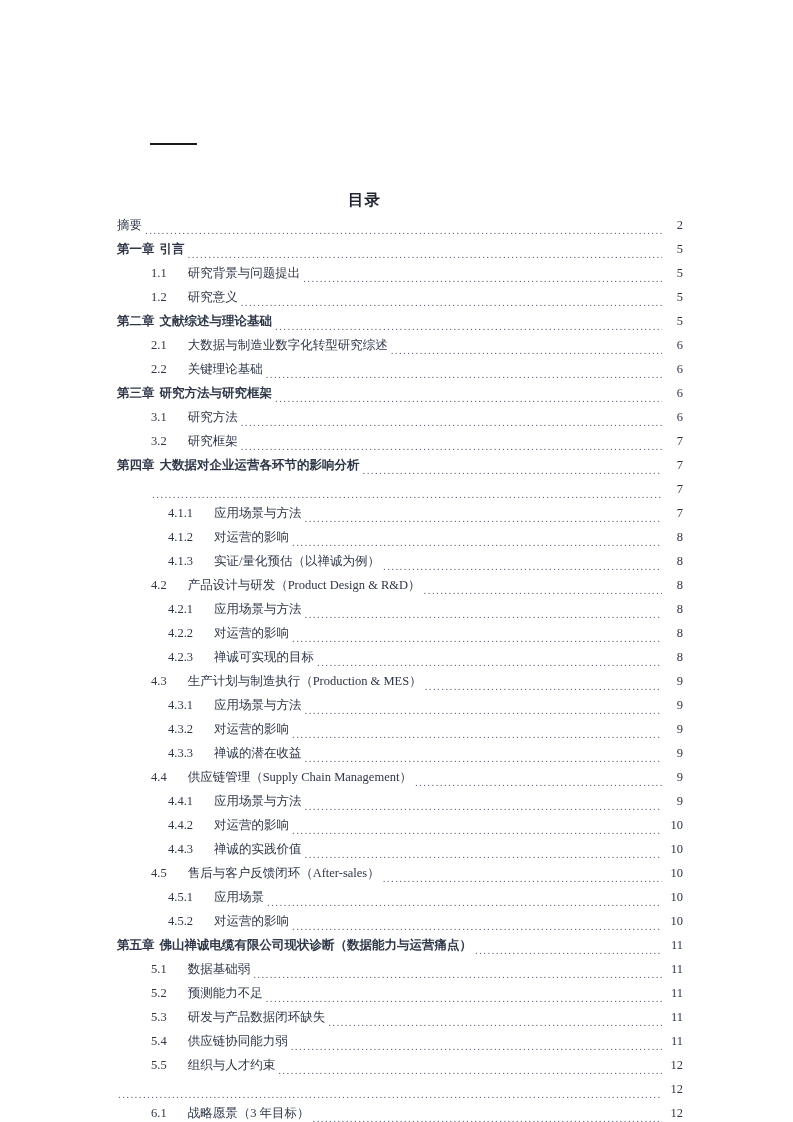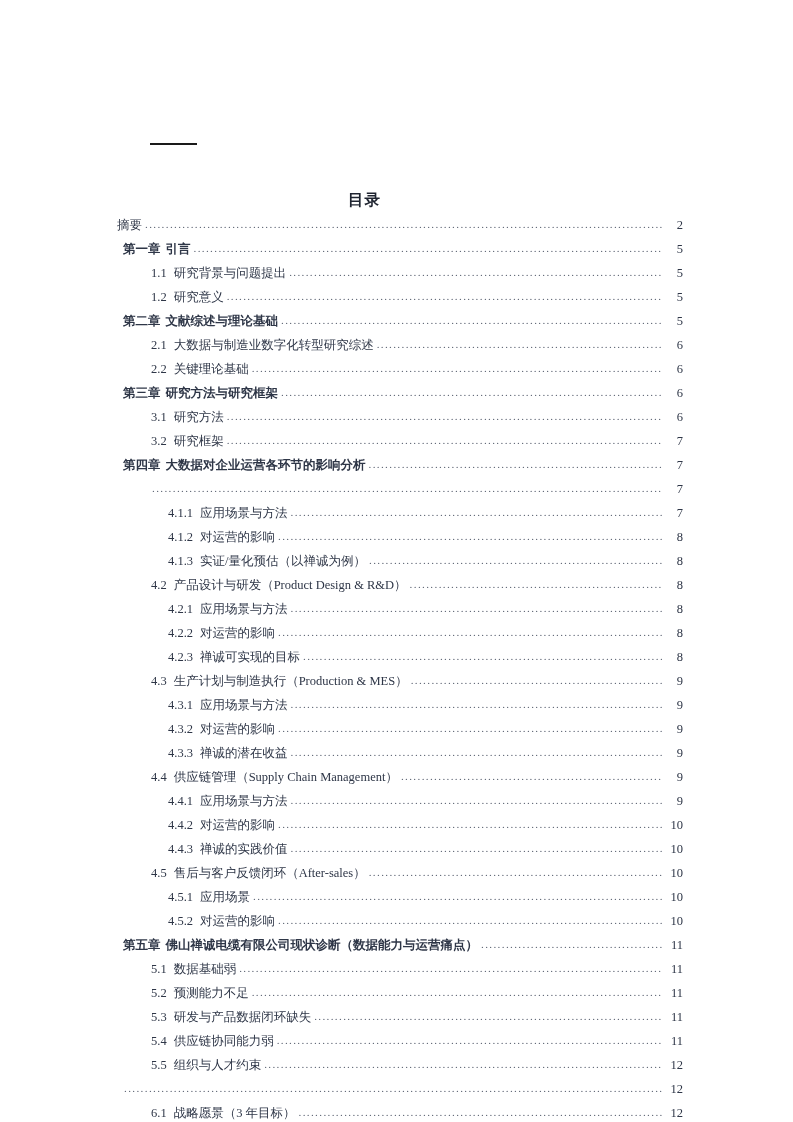--- a/index.html
+++ b/index.html
@@ -43,21 +43,21 @@
     font-family: Liberation Serif, serif;
   }
   .toc {
     position: absolute;
     left: 117px;
     top: 213px;
     width: 566px;
   }
   .toc-row {
     display: flex;
-    align-items: center;
+    align-items: flex-end;
     height: 24px;
     line-height: 24px;
     white-space: nowrap;
     color: #2e3647;
     font-size: 12.5px;
   }
   .toc-row .label {
     flex: 0 0 auto;
     padding-right: 2px;
   }
@@ -87,21 +87,21 @@
   }
   
   .lvl-front .label,
   .lvl-chapter .label {
     font-weight: bold;
   }
   .lvl-front .label {
     font-weight: normal;
   }
   .lvl-chapter {
-    margin-left: 6px;
+    margin-left: 0;
   }
   .lvl-front {
     margin-left: 0;
   }
   .lvl-2 {
     margin-left: 34px;
   }
   .lvl-3 {
     margin-left: 51px;
   }
@@ -110,21 +110,21 @@
     width: 20px;
   }
   .num {
     font-family: "Liberation Serif", "DejaVu Serif", serif;
   }
   .chapnum {
     font-weight: bold;
     padding-right: 5px;
   }
   .secnum {
-    padding-right: 7px;
+    padding-right: 21px;
   }
   .lvl-2 .secnum,
   .lvl-3 .secnum {
     font-weight: normal;
   }
   .title-text {
     font-family: "Liberation Serif", "DejaVu Serif", serif;
   }
 </style>
 </head>

